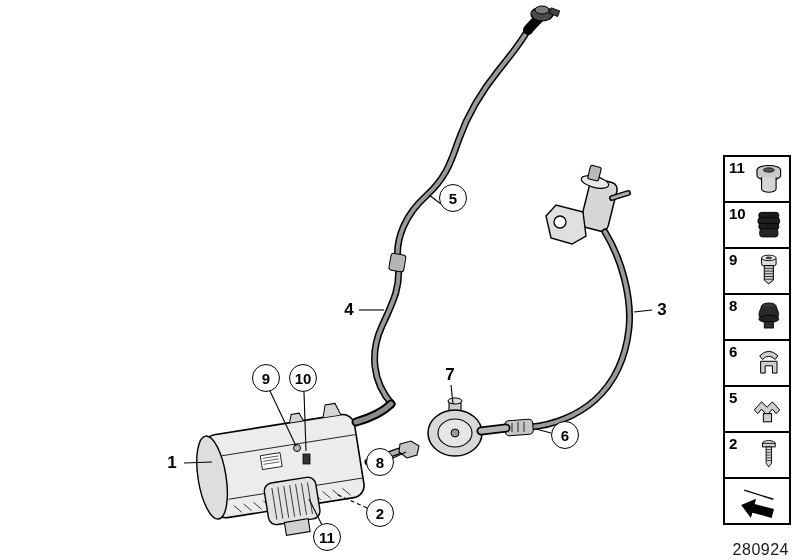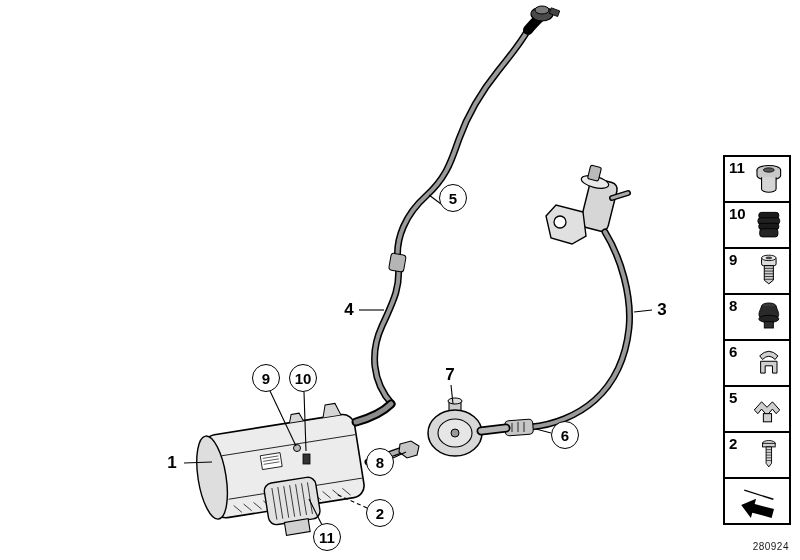--- a/index.html
+++ b/index.html
@@ -12,21 +12,21 @@
                      background:#fff; display:flex; align-items:center; justify-content:center;
                      font-size:15px; line-height:1; }
   .callout.plain { font-size:17px; background:#fff; padding:0 2px; }
 
   .legend { position:absolute; top:155px; right:9px; width:68px; z-index:6; }
   .legend-box { position:relative; width:68px; height:48px; border:2px solid #000; margin-top:-2px; background:#fff; }
   .legend-box:first-child { margin-top:0; }
   .legend-num { position:absolute; top:2px; left:4px; font-size:15px; font-weight:bold; }
   .legend-icon { position:absolute; right:2px; top:3px; }
 
-  .figure-id { position:absolute; right:11px; top:541px; font-size:10px; color:#1a1a1a; letter-spacing:0.5px; }
+  .figure-id { position:absolute; right:11px; top:541px; font-size:16px; color:#1a1a1a; letter-spacing:0.5px; }
 </style>
 </head>
 <body>
 
 <div class="stage">
 
   <svg class="drawing" width="800" height="560" viewBox="0 0 800 560">
 
     <g>
       <path d="M392,404 C372,382 370,352 382,326 C394,300 401,286 398,262 C395,238 406,214 426,196 C448,176 452,158 459,139 C468,114 481,92 498,71 C511,55 521,42 528,30" fill="none" stroke="#000" stroke-width="7" stroke-linecap="round"></path>

